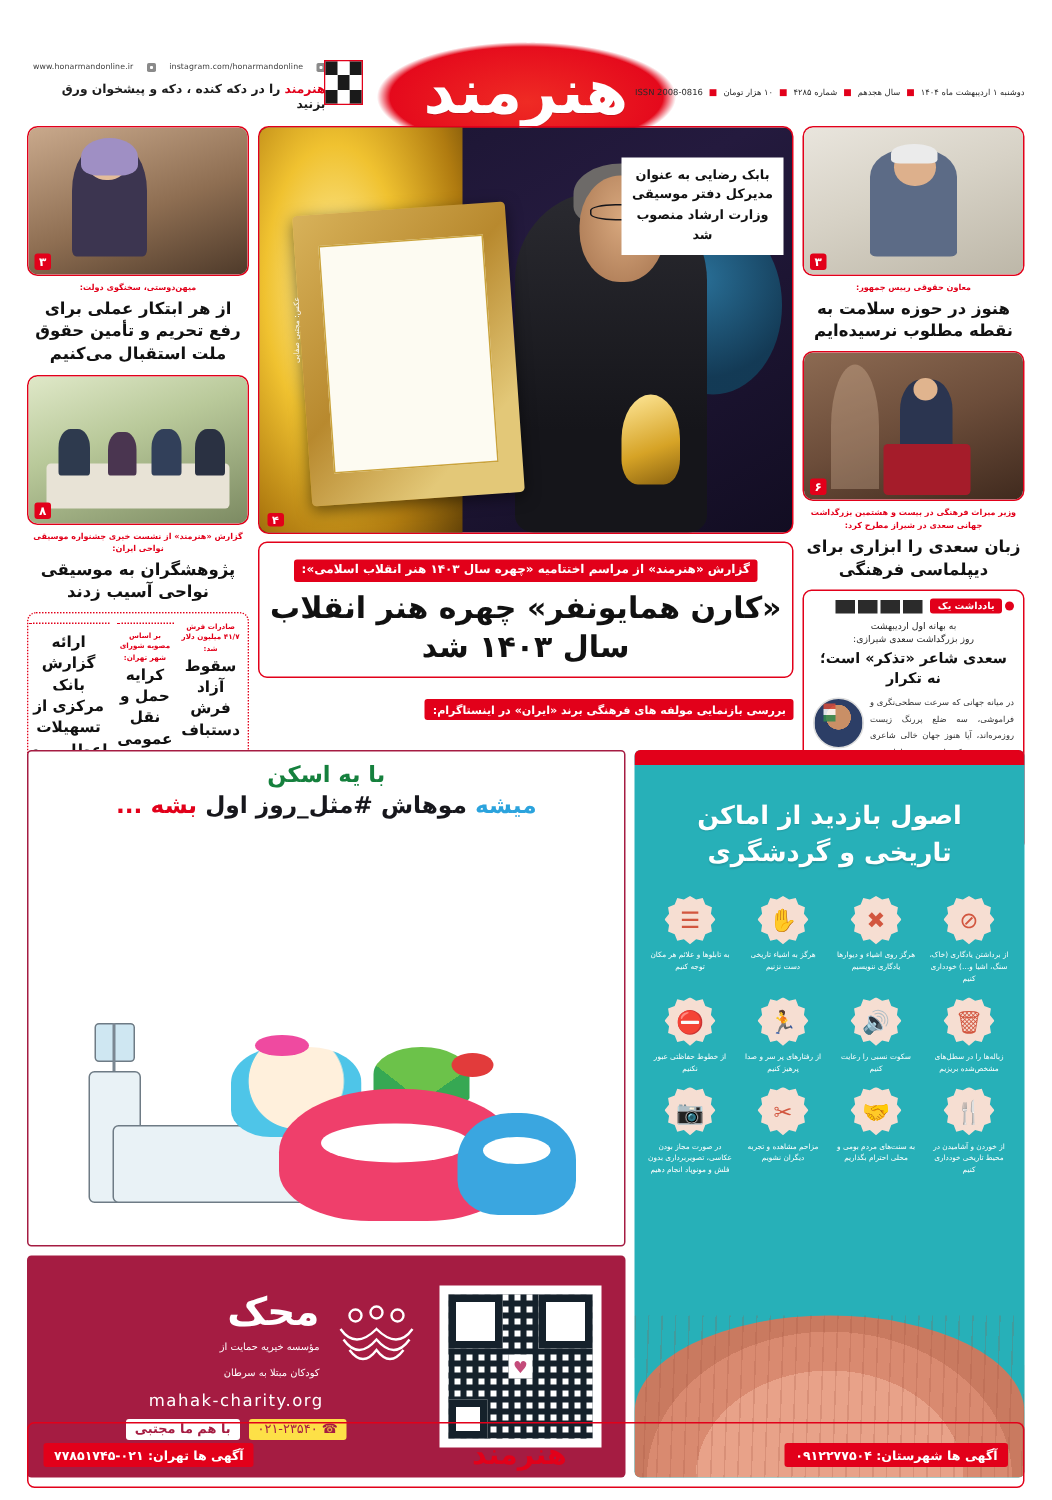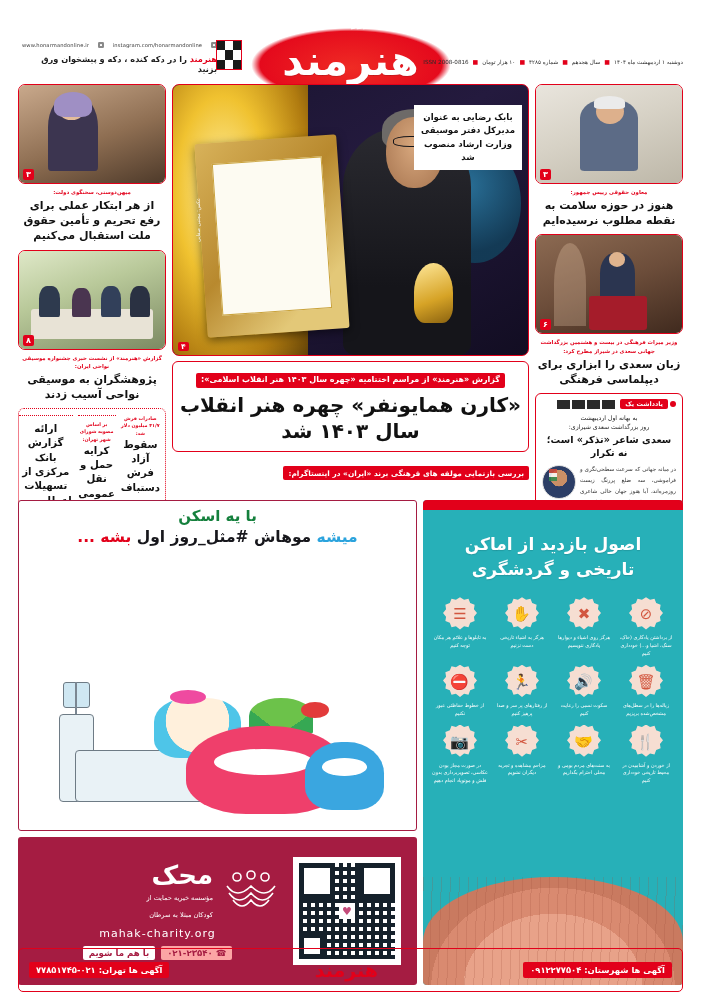--- a/index.html
+++ b/index.html
@@ -172,21 +172,21 @@
   .qr-ctr { position:absolute; left:50%; top:50%; transform:translate(-50%,-50%); width:16px; height:16px; background:#fff;
             display:flex; align-items:center; justify-content:center; color:#c44b7a; font-size:11px; }
   .mahak-txt { flex:1; color:#fff; text-align:right; }
   .mahak-row { display:flex; align-items:center; justify-content:flex-start; gap:8px; }
   .mahak-logo { width:60px; height:44px; position:relative; }
   .mahak-name { font-size:26px; font-weight:800; line-height:1; }
   .mahak-sub { font-size:6.6px; line-height:1.85; margin-top:4px; }
   .mahak-url { font-size:11px; letter-spacing:1px; margin-top:6px; text-align:center; }
   .mahak-foot { display:flex; align-items:center; justify-content:center; gap:6px; margin-top:6px; }
   .mahak-slog { background:#fff; color:#a51c42; font-size:8.6px; font-weight:800; padding:2px 6px; border-radius:2px; }
-  .mahak-tel { background:#fca5a5; color:#a51c42; font-size:8.6px; font-weight:700; padding:2px 6px; border-radius:2px; }
+  .mahak-tel { background:#fde047; color:#a51c42; font-size:8.6px; font-weight:400; padding:2px 6px; border-radius:2px; }
 
   
   .footer { position:absolute; left:18px; right:18px; bottom:8px; height:44px; border:1.4px solid #e2001a; border-radius:5px;
             display:flex; align-items:center; justify-content:space-between; padding:0 10px; direction:rtl; }
   .ftag { background:#e2001a; color:#fff; font-size:8.4px; font-weight:800; padding:3px 7px; border-radius:2px; }
   .flogo { color:#e2001a; font-size:19px; font-weight:800; }
 </style>
 </head>
 <body>
 
@@ -491,21 +491,21 @@
             </svg>
             <div>
               <div class="mahak-name">محک</div>
               <div class="mahak-sub">مؤسسه خیریه حمایت از</div>
               <div class="mahak-sub">کودکان مبتلا به سرطان</div>
             </div>
           </div>
           <div class="mahak-url">mahak-charity.org</div>
           <div class="mahak-foot">
             <span class="mahak-tel">☎ ۰۲۱-۲۳۵۴۰</span>
-            <span class="mahak-slog">با هم ما شویم</span>
+            <span class="mahak-slog">با هم ما مجتبی</span>
           </div>
         </div>
       </div>
     </div>
   </div>
 
   <div class="footer">
     <span class="ftag">آگهی ها شهرستان: ۰۹۱۲۲۷۷۵۰۴</span>
     <span class="flogo">هنرمند</span>
     <span class="ftag">آگهی ها تهران: ۰۲۱-۷۷۸۵۱۷۴۵</span>

